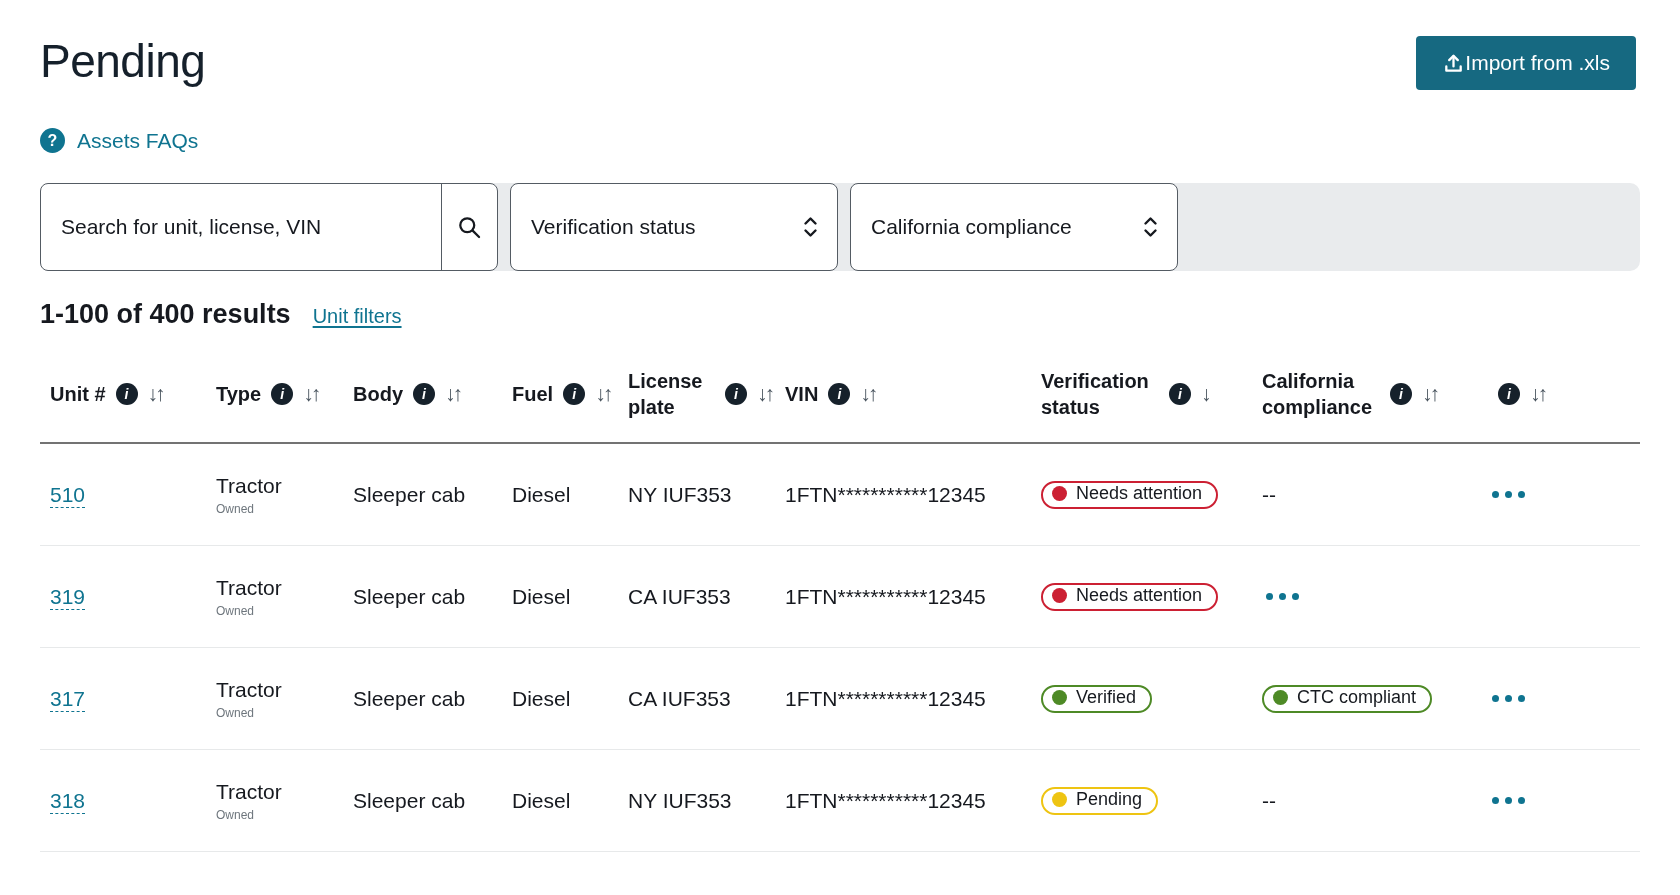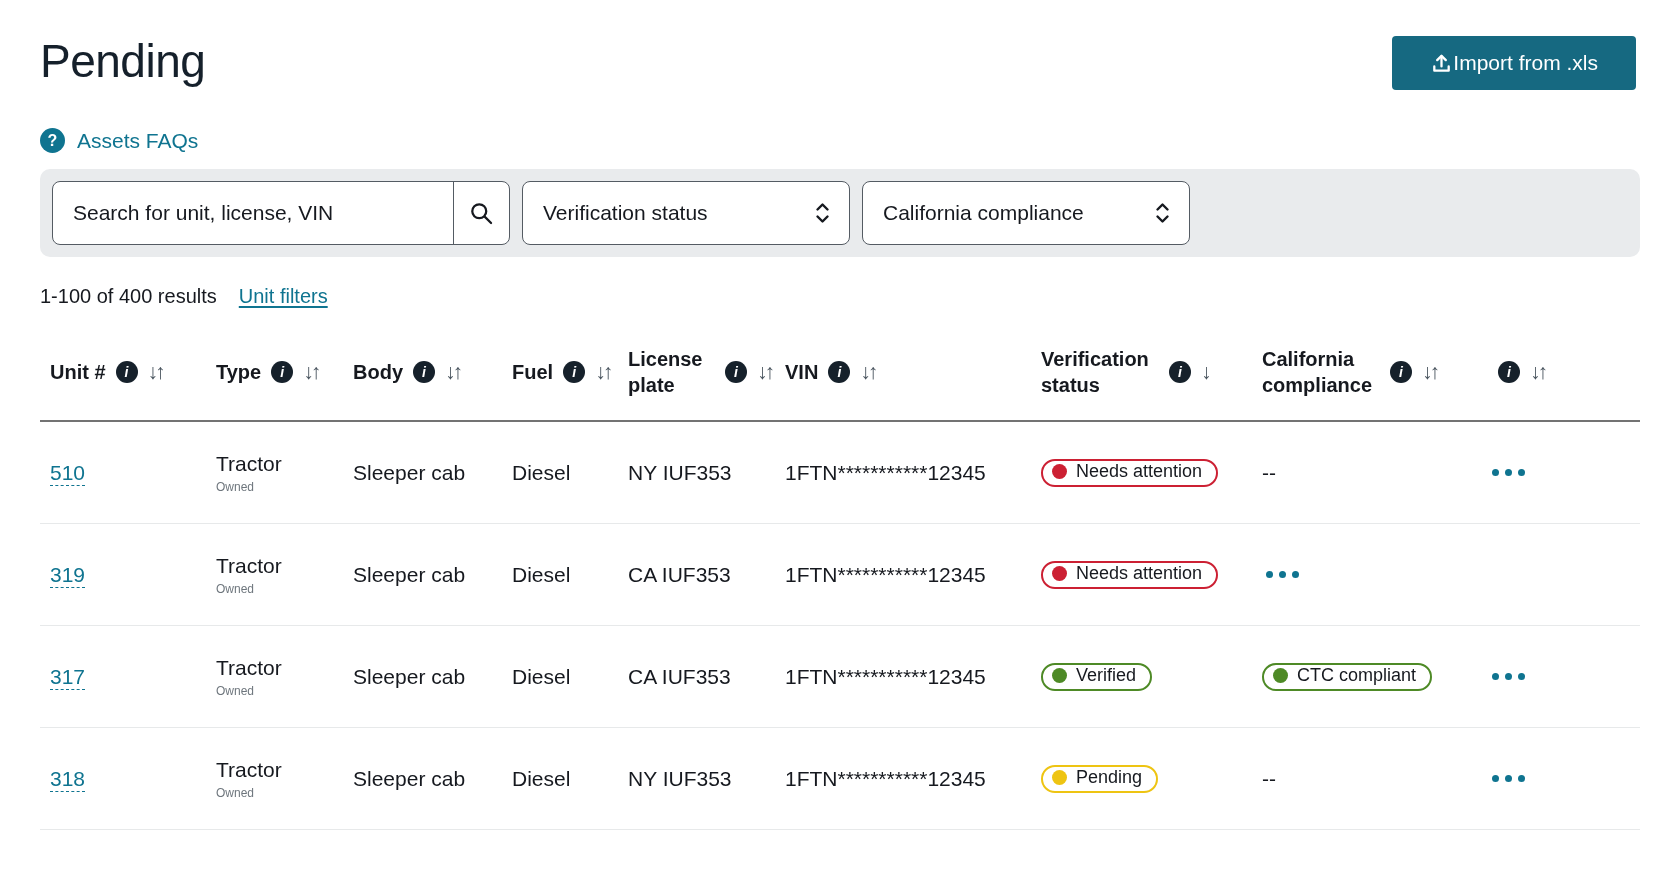--- a/index.html
+++ b/index.html
@@ -2,40 +2,40 @@
 <html style="--button-teal: #166981; --link-teal: #0f7490; --badge-red: #cc2033; --badge-green: #4e8a26; --badge-yellow: #eec412;"><head>
 <meta charset="utf-8">
 <style>
   * { box-sizing: border-box; margin: 0; padding: 0; }
   html,body { width:1680px; height:895px; background:#fff; overflow:hidden; }
   body { font-family:"Liberation Sans", sans-serif; color:#16191f; position:relative; }
   .page { padding: 0 40px; }
 
   .page-title { margin-top:34px; font-size:46px; font-weight:300; color:#15202b; letter-spacing:-0.5px; }
 
-  .import-btn { position:absolute; top:36px; right:44px; height:54px; padding:0 38px;
+  .import-btn { position:absolute; top:36px; right:44px; height:54px; padding:0 26px;
     background:var(--button-teal); color:#fff; border:none; border-radius:4px;
     font-family:inherit; font-size:21px; display:flex; align-items:center; cursor:pointer; }
 
   .faq-row { margin-top:40px; display:flex; align-items:center; gap:12px; }
   .faq-icon { width:25px; height:25px; border-radius:50%; background:var(--link-teal); color:#fff;
     font-size:16px; font-weight:700; display:flex; align-items:center; justify-content:center; }
   .faq-link { color:var(--link-teal); font-size:21px; font-weight:400; text-decoration:none; }
 
-  .filter-bar { margin-top:16px; background:#e9ebed; border-radius:10px; padding:12px; display:flex; gap:12px; height:88px; }
+  .filter-bar { margin-top:30px; background:#e9ebed; border-radius:10px; padding:0; display:flex; gap:12px; height:88px; }
   .search-box { width:458px; background:#fff; border:1.5px solid #545b63; border-radius:8px; display:flex; overflow:hidden; }
   .search-input { flex:1; border:none; outline:none; padding:0 20px; font-family:inherit; font-size:21px; color:#16191f; background:transparent; }
   .search-input::placeholder { color:#16191f; opacity:1; }
   .search-btn { width:56px; border:none; background:transparent; border-left:1.5px solid #545b63;
     display:flex; align-items:center; justify-content:center; cursor:pointer; }
   .dropdown { width:328px; background:#fff; border:1.5px solid #545b63; border-radius:8px;
     display:flex; align-items:center; justify-content:space-between; padding:0 18px 0 20px; font-size:21px; cursor:pointer; }
 
   .results-row { margin-top:28px; display:flex; align-items:baseline; gap:22px; }
-  .results-count { font-size:20px; font-weight:400; }
+  .results-count { font-size:27px; font-weight:700; }
   .clear-filters { font-size:20px; color:var(--link-teal); text-decoration:underline; text-underline-offset:3px; }
 
   .table { margin-top:24px; }
   .grid { display:grid; grid-template-columns:166px 137px 159px 116px 157px 256px 221px 226px 1fr; }
   .thead { padding:14px 0 22px; border-bottom:2px solid #737373; align-items:center; }
   .th { display:flex; align-items:center; gap:10px; padding-left:10px; font-size:20px; font-weight:700; cursor:pointer; }
   .th-label.narrow { max-width:118px; line-height:1.3; }
   .sort { color:#49545e; font-weight:400; font-size:21px; display:flex; }
   .sort .up { margin-left:-3px; }
   .info-icon { min-width:22px; height:22px; border-radius:50%; background:#16212b; color:#fff;

